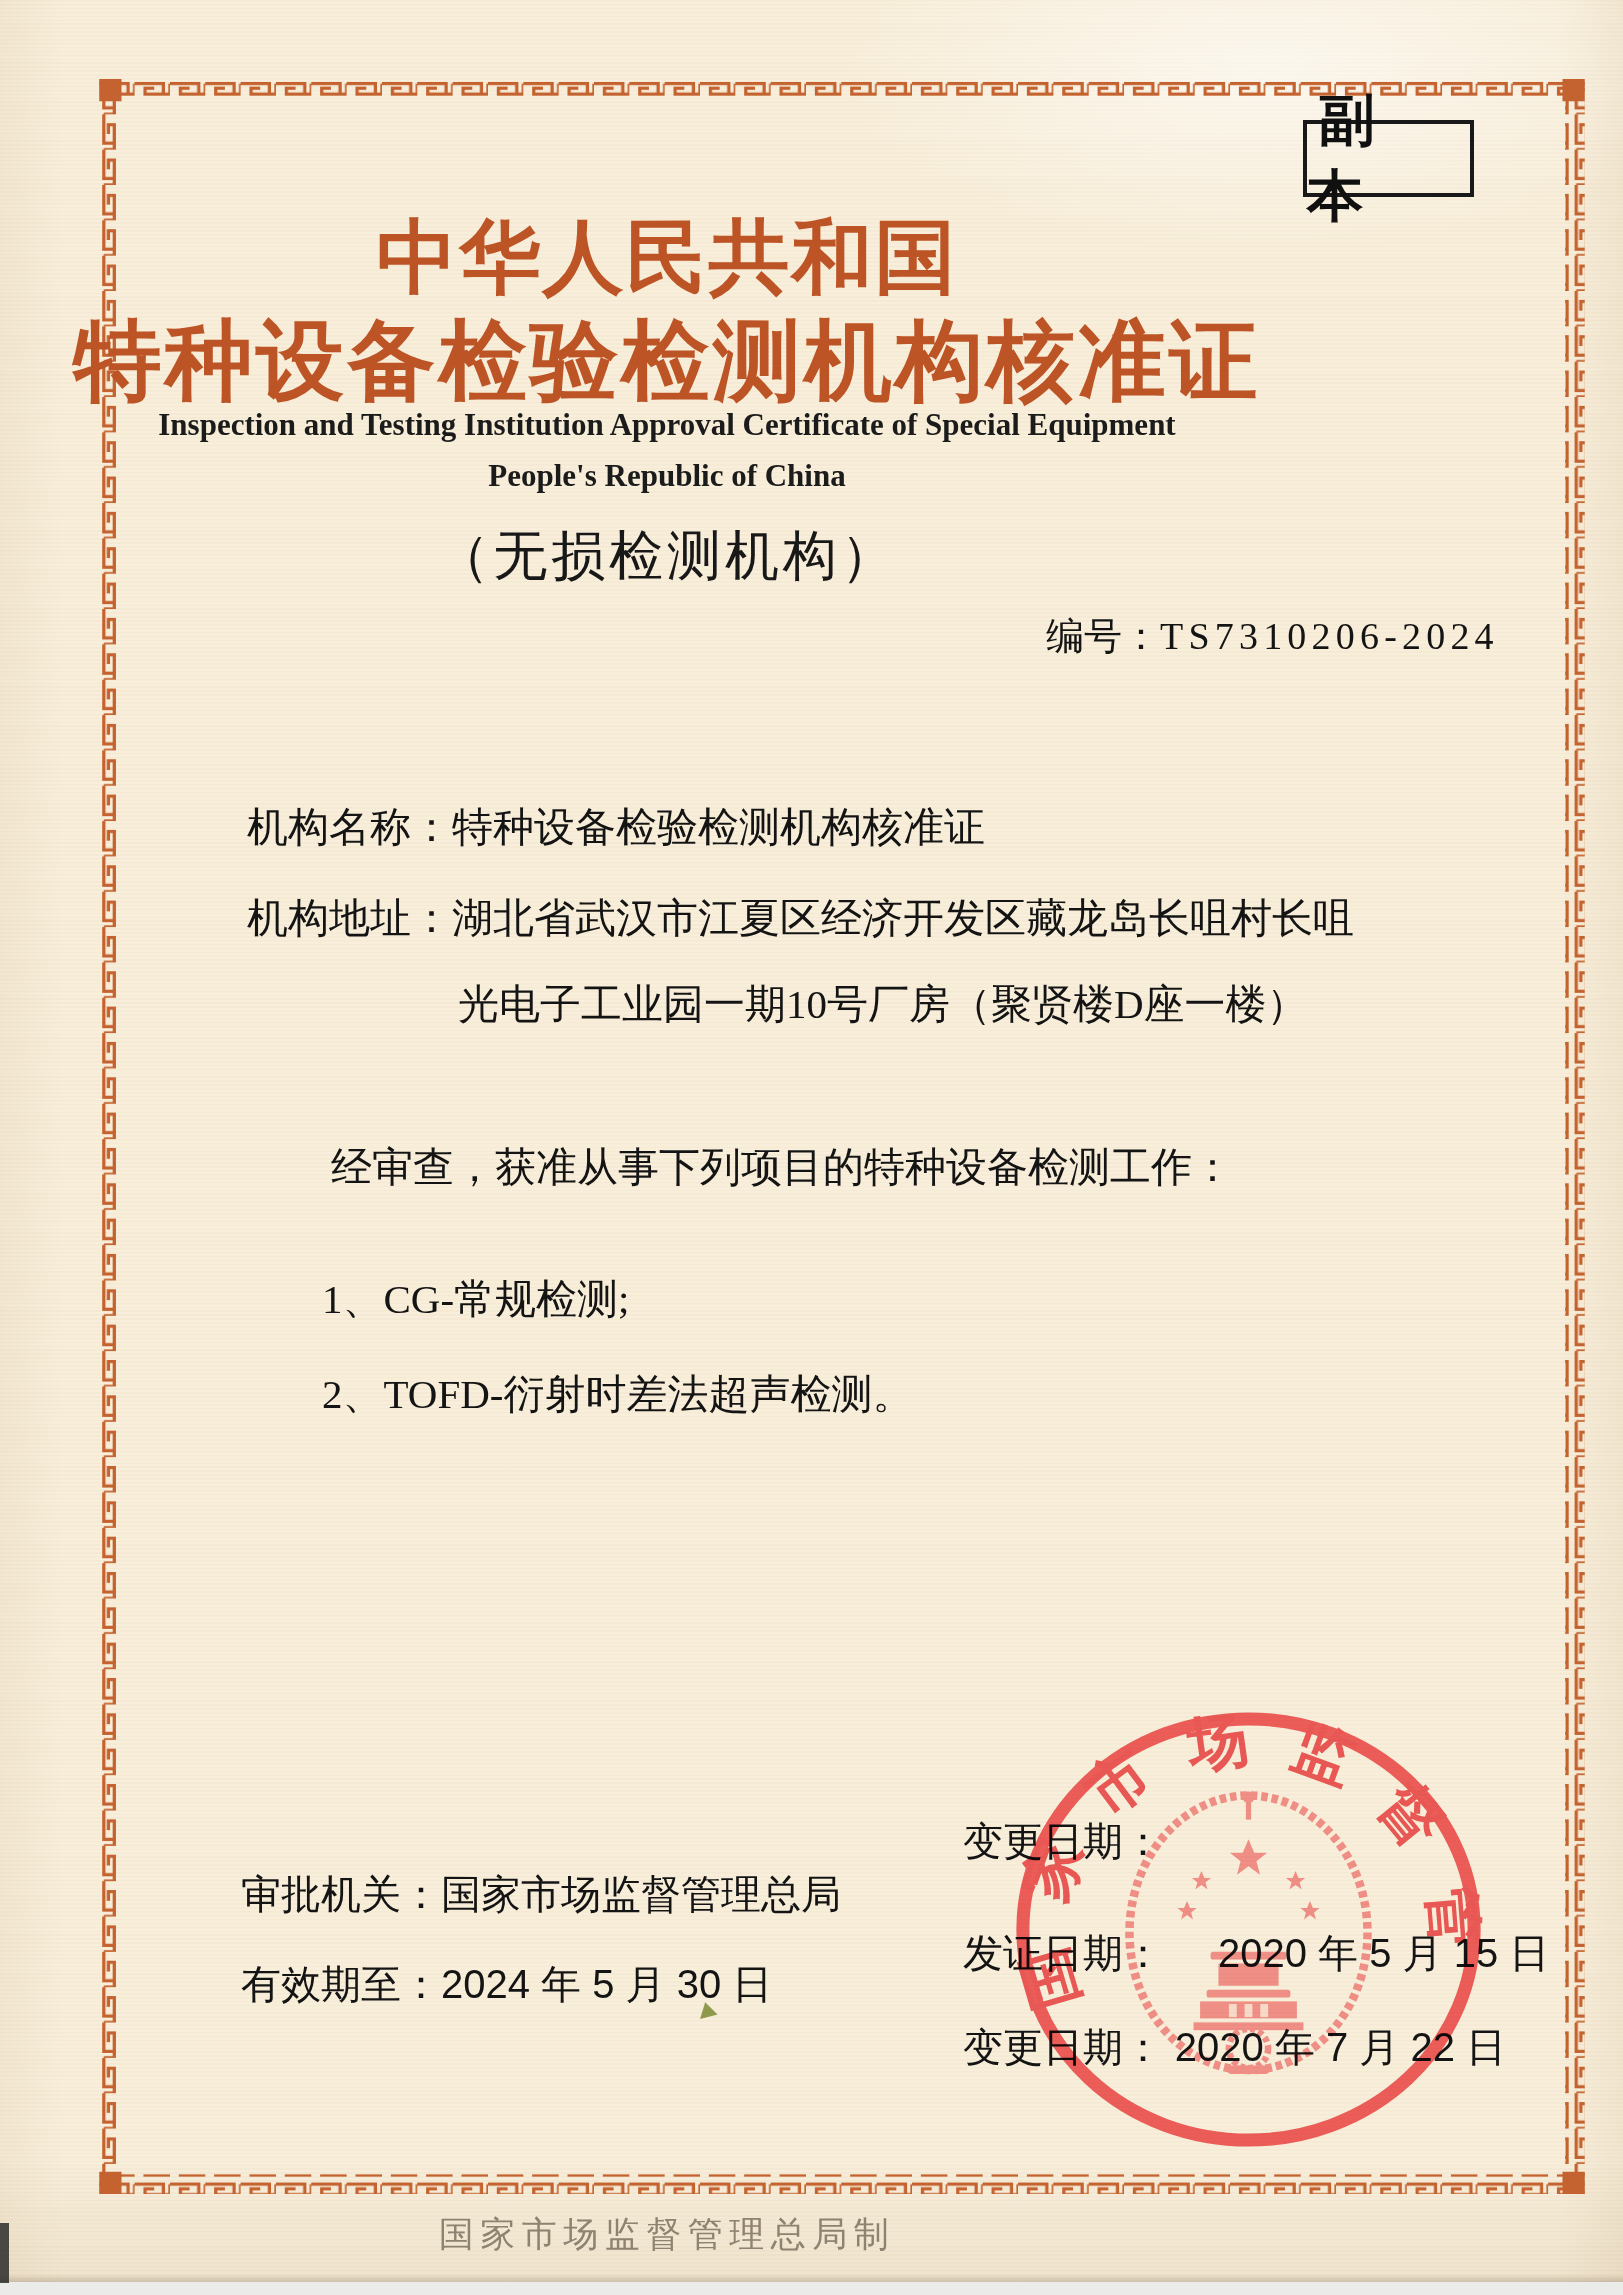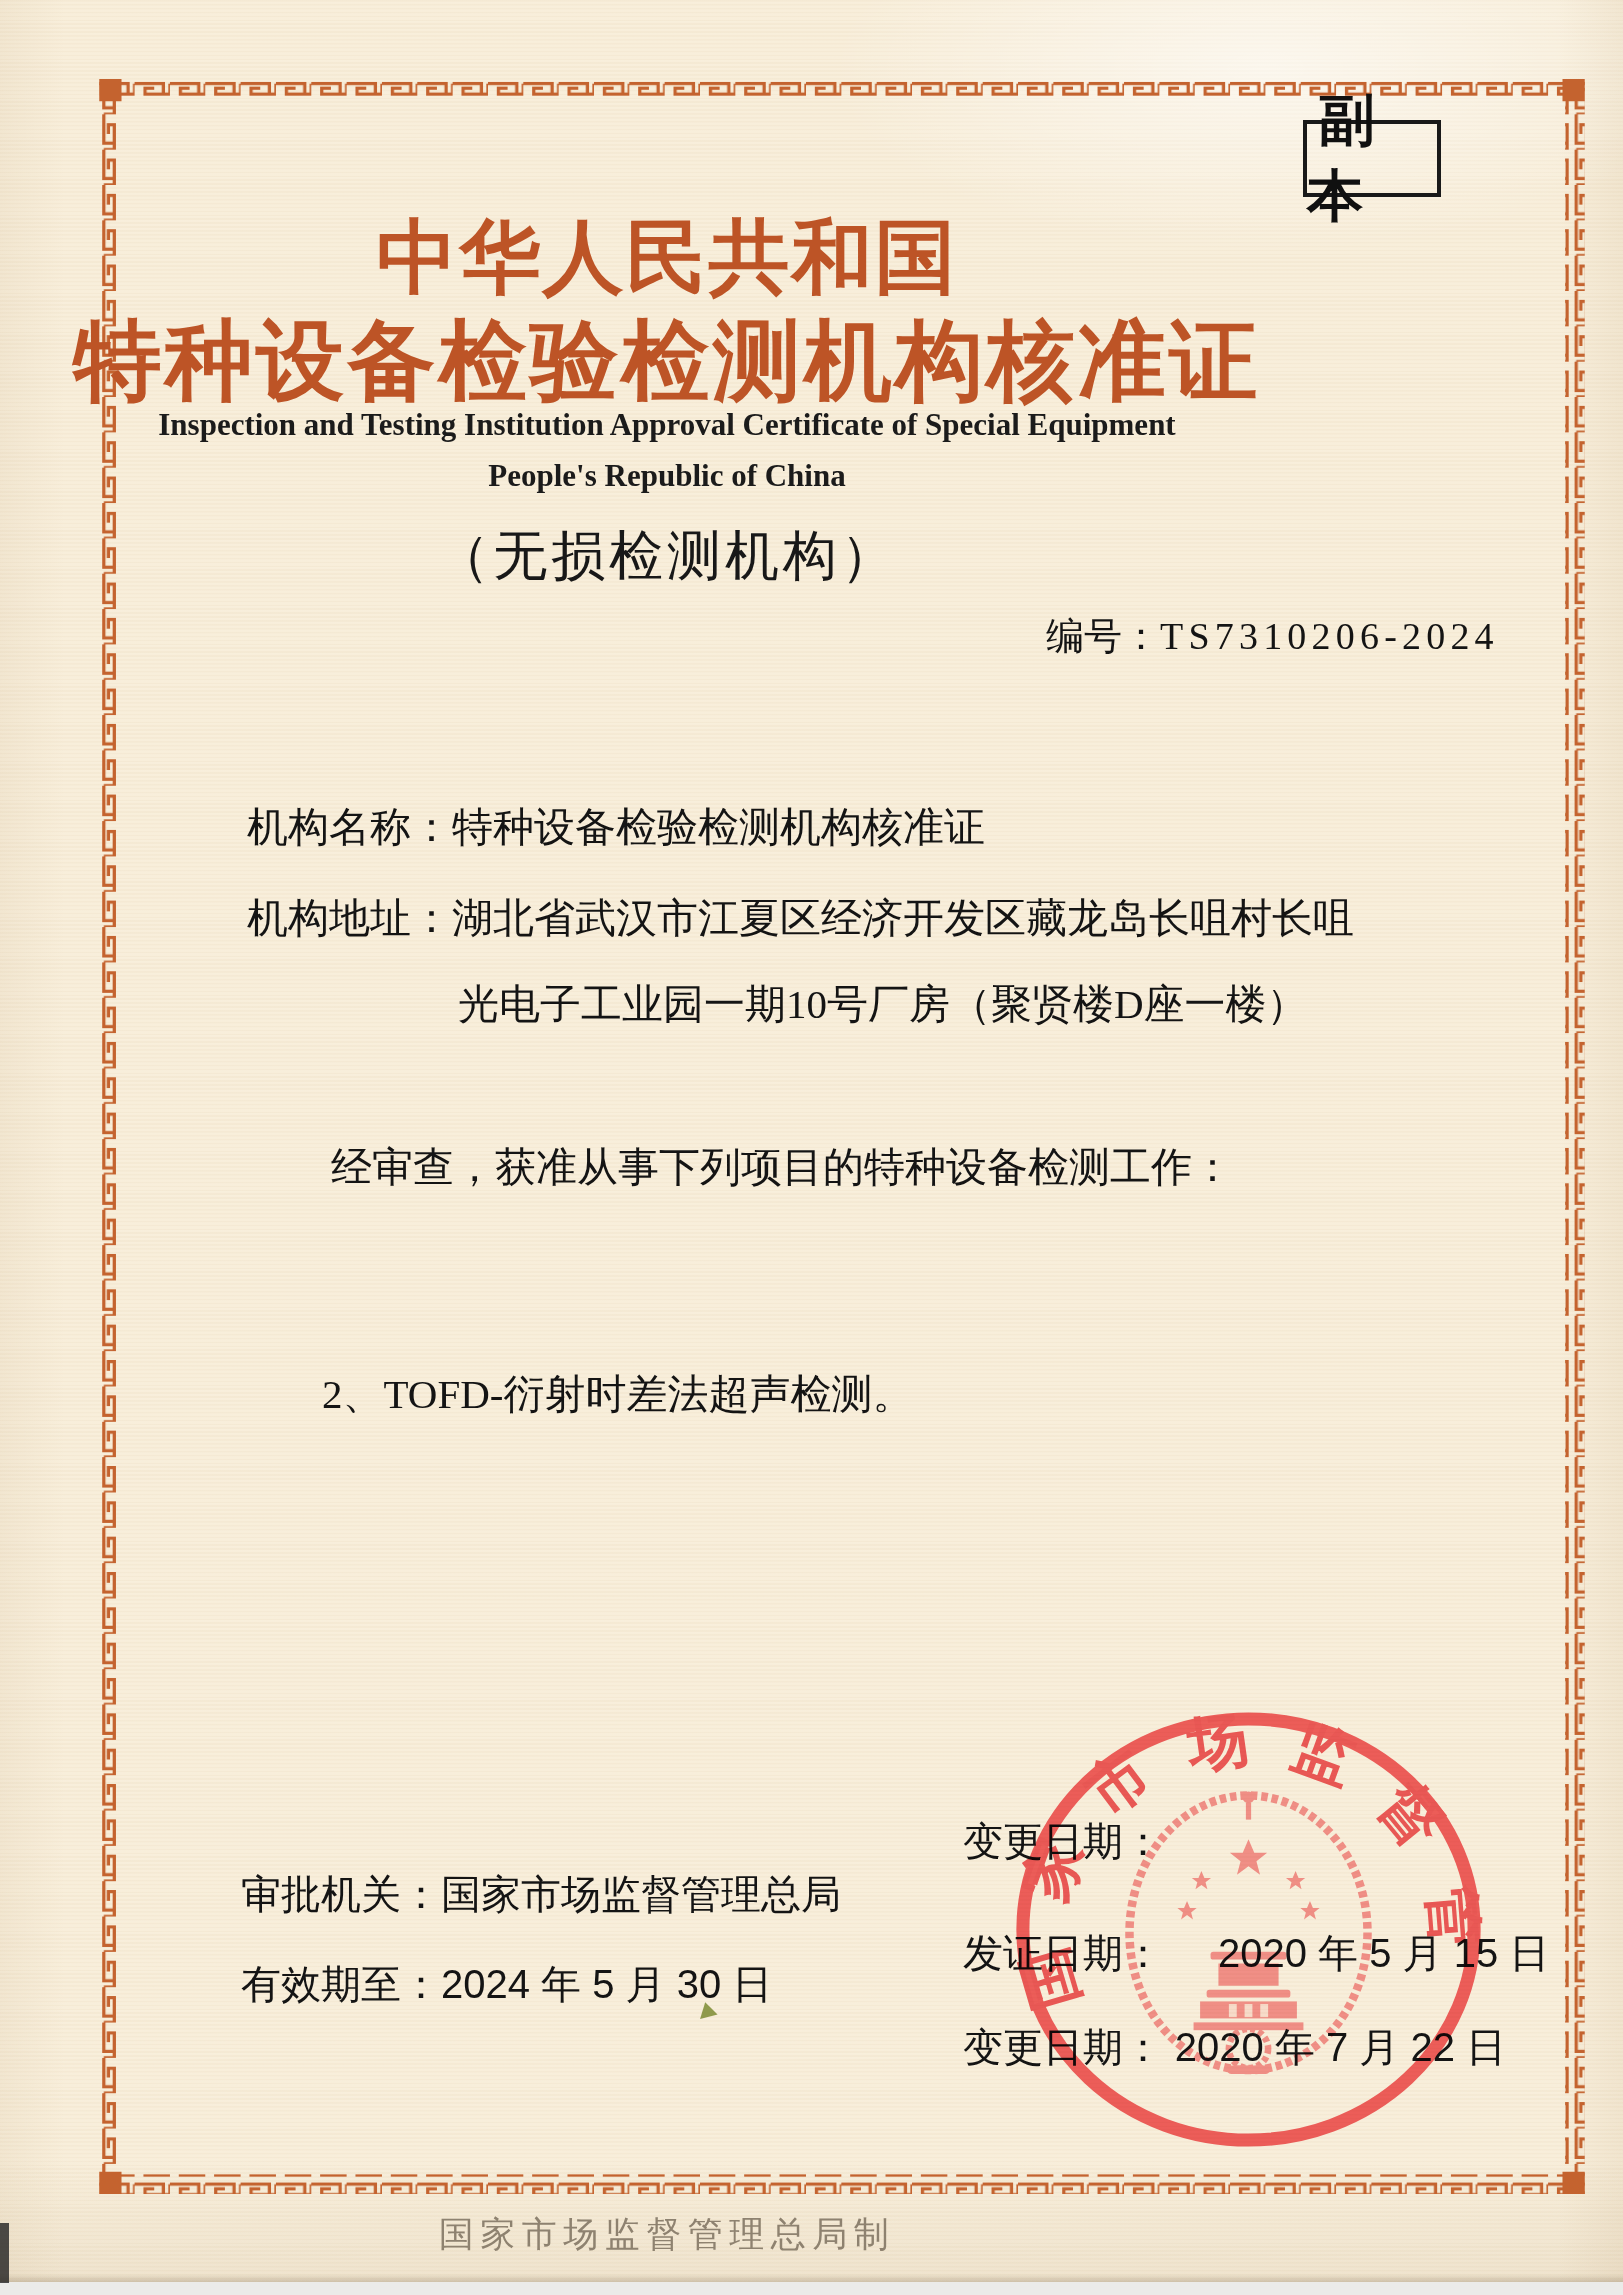--- a/index.html
+++ b/index.html
@@ -15,21 +15,21 @@
       #f8eeda;
     font-family:"Liberation Serif", serif;
     color:#161616;
   }
   .abs{position:absolute;}
   .centered{left:0;width:1334px;text-align:center;}
 
   .border-frame{position:absolute;left:99px;top:79px;}
 
   .dup-box{
-    position:absolute;left:1303px;top:120px;width:138px;height:77px;
+    position:absolute;left:1303px;top:120px;width:171px;height:77px;
     border:4.6px solid #191919;box-sizing:border-box;
     display:flex;align-items:center;justify-content:center;
     font-family:"Liberation Sans", sans-serif;
     font-size:56px;font-weight:bold;color:#101010;letter-spacing:11.8px;text-indent:11.8px;
   }
 
   .title-cn-1{top:204px;font-size:81px;font-weight:bold;color:#bd5426;
     font-family:"Liberation Sans", sans-serif;letter-spacing:2px;}
   .title-cn-2{top:302px;font-size:88px;font-weight:bold;color:#bd5426;
     font-family:"Liberation Sans", sans-serif;letter-spacing:3.3px;}
@@ -118,20 +118,21 @@
     <span>机构名称：</span><span>特种设备检验检测机构核准证</span>
   </div>
   <div class="abs line fs63 org-addr1">
     <span>机构地址：</span><span>湖北省武汉市江夏区经济开发区藏龙岛长咀村长咀</span>
   </div>
   <div class="abs line fs63 org-addr2">
     <span>光电子工业园一期10号厂房（聚贤楼D座一楼）</span>
   </div>
 
   <div class="abs line fs63 intro">经审查，获准从事下列项目的特种设备检测工作：</div>
+  <div class="abs line fs63 item-1">1、CG-常规检测;</div>
   <div class="abs line fs63 item-2">2、TOFD-衍射时差法超声检测。</div>
 
   <div class="abs line fs61 approve">
     <span>审批机关：</span><span>国家市场监督管理总局</span>
   </div>
   <div class="abs line fs61 valid">
     <span>有效期至：</span><span class="val sansval">2024 年 5 月 30 日</span>
   </div>
   <div class="abs green-mark"></div>
 

